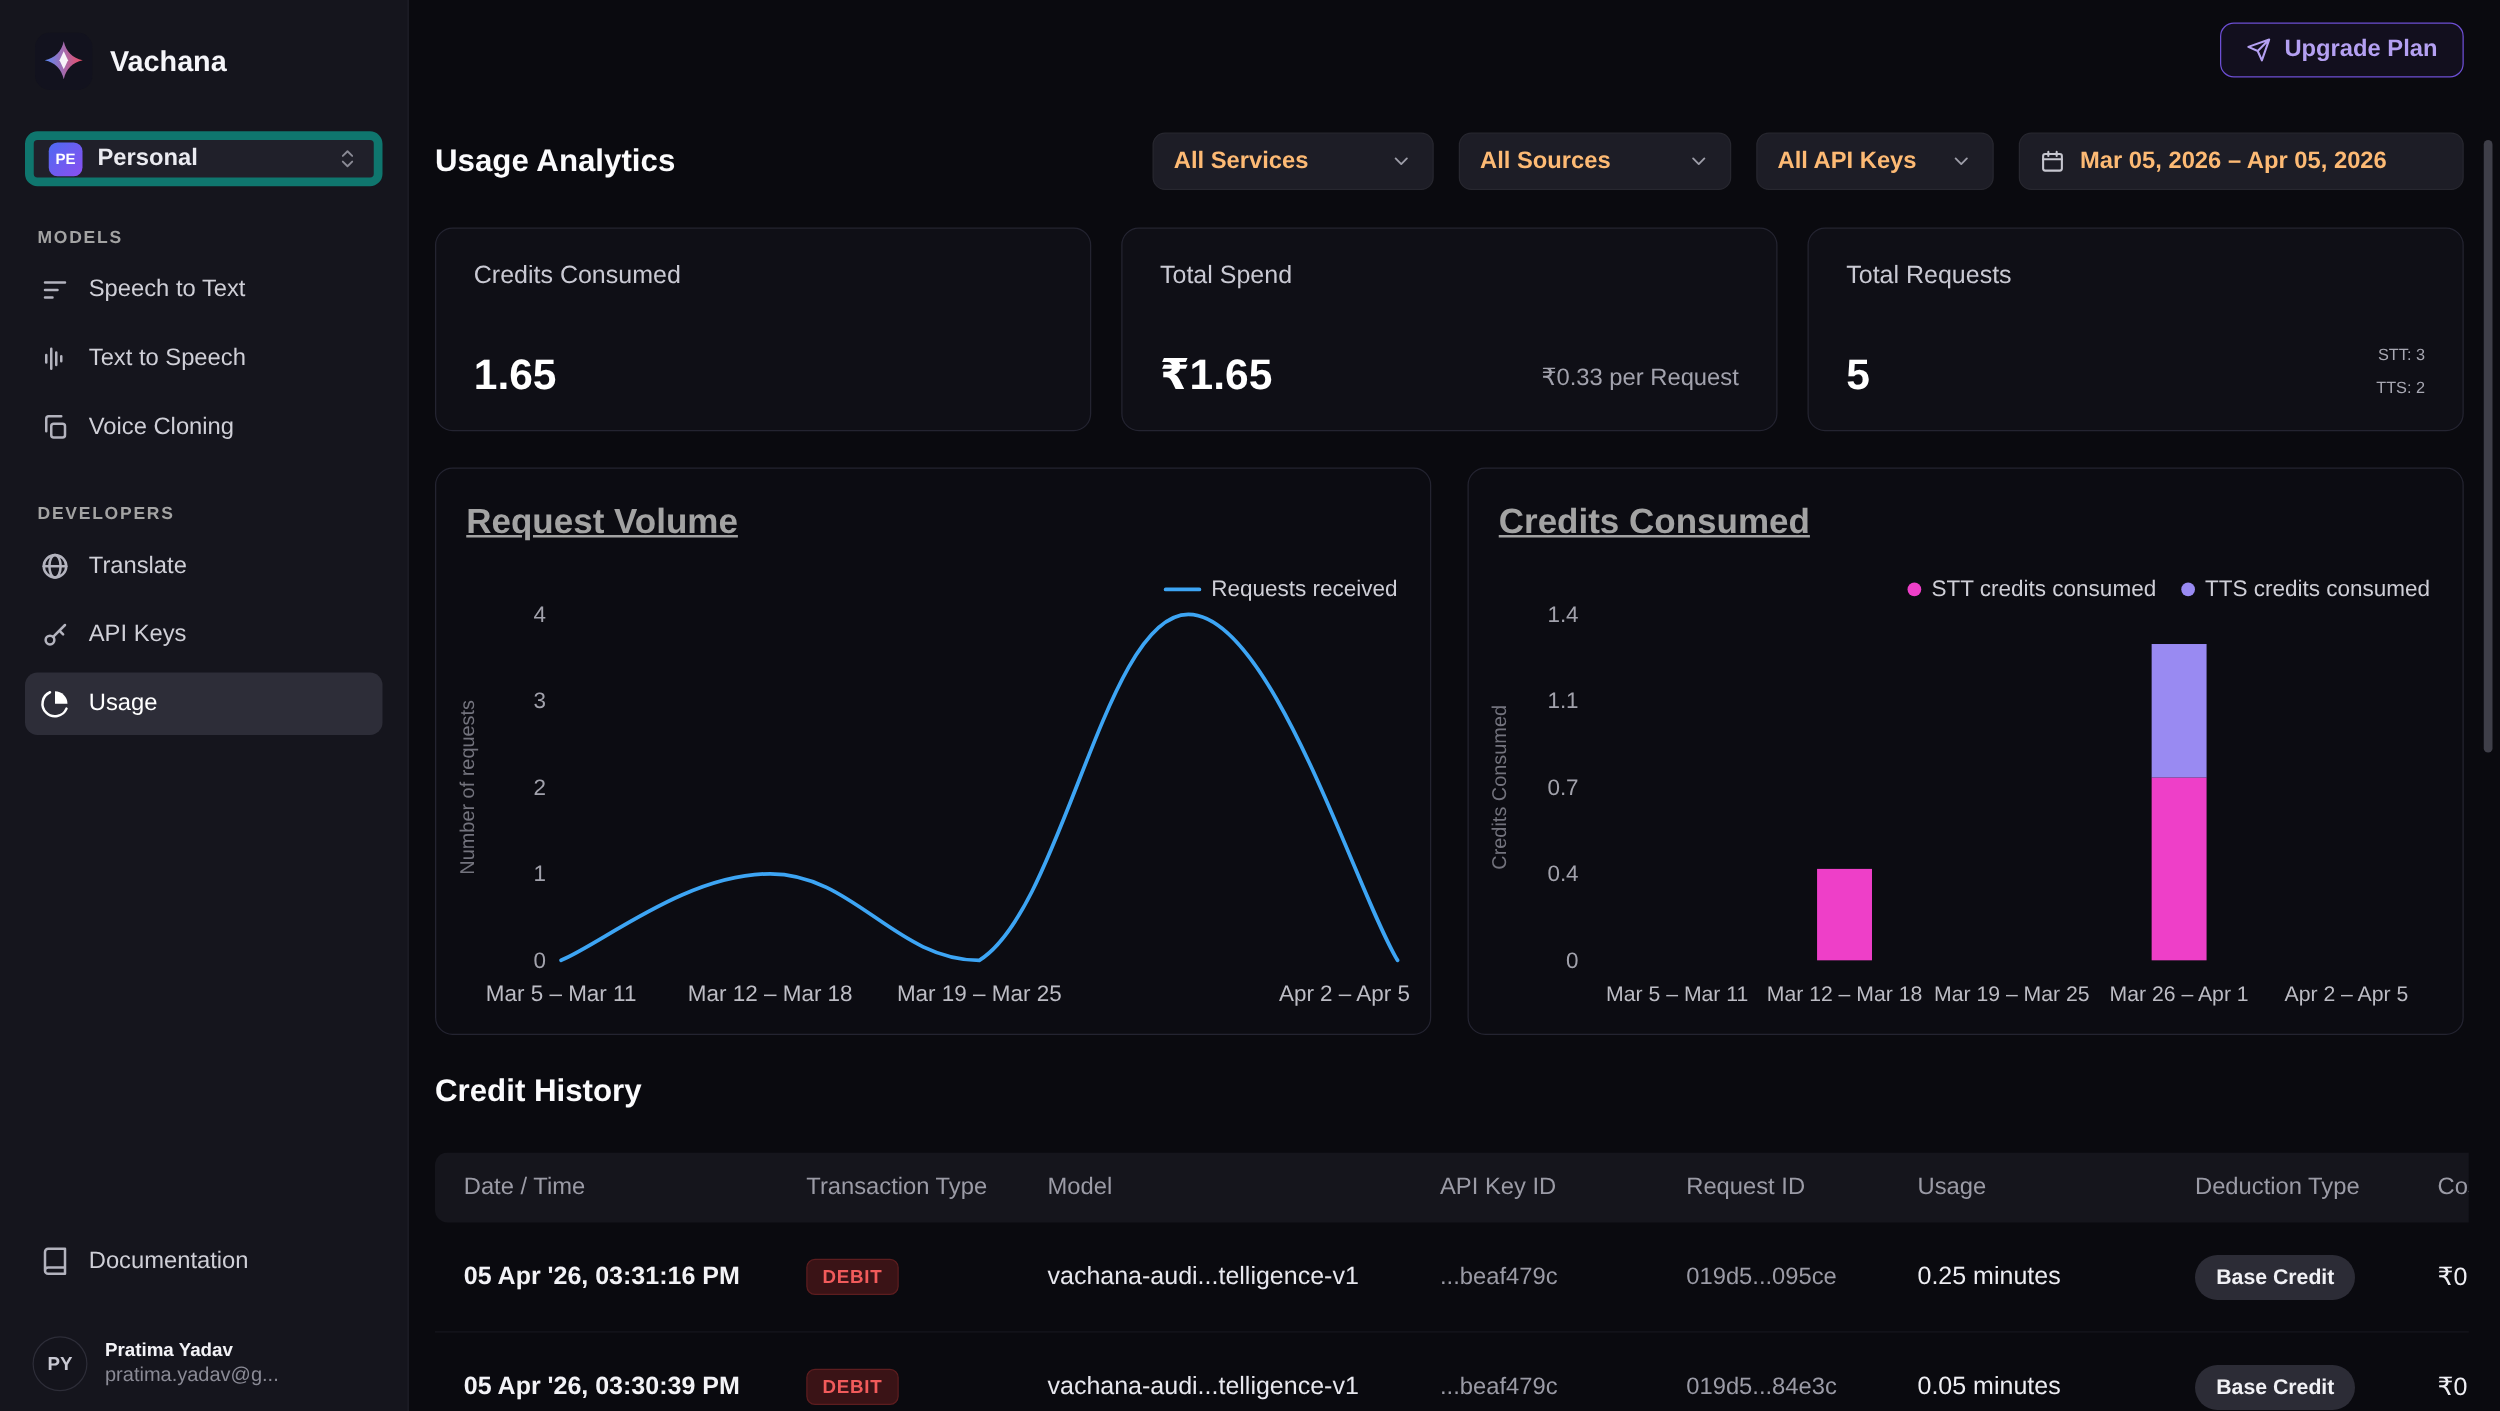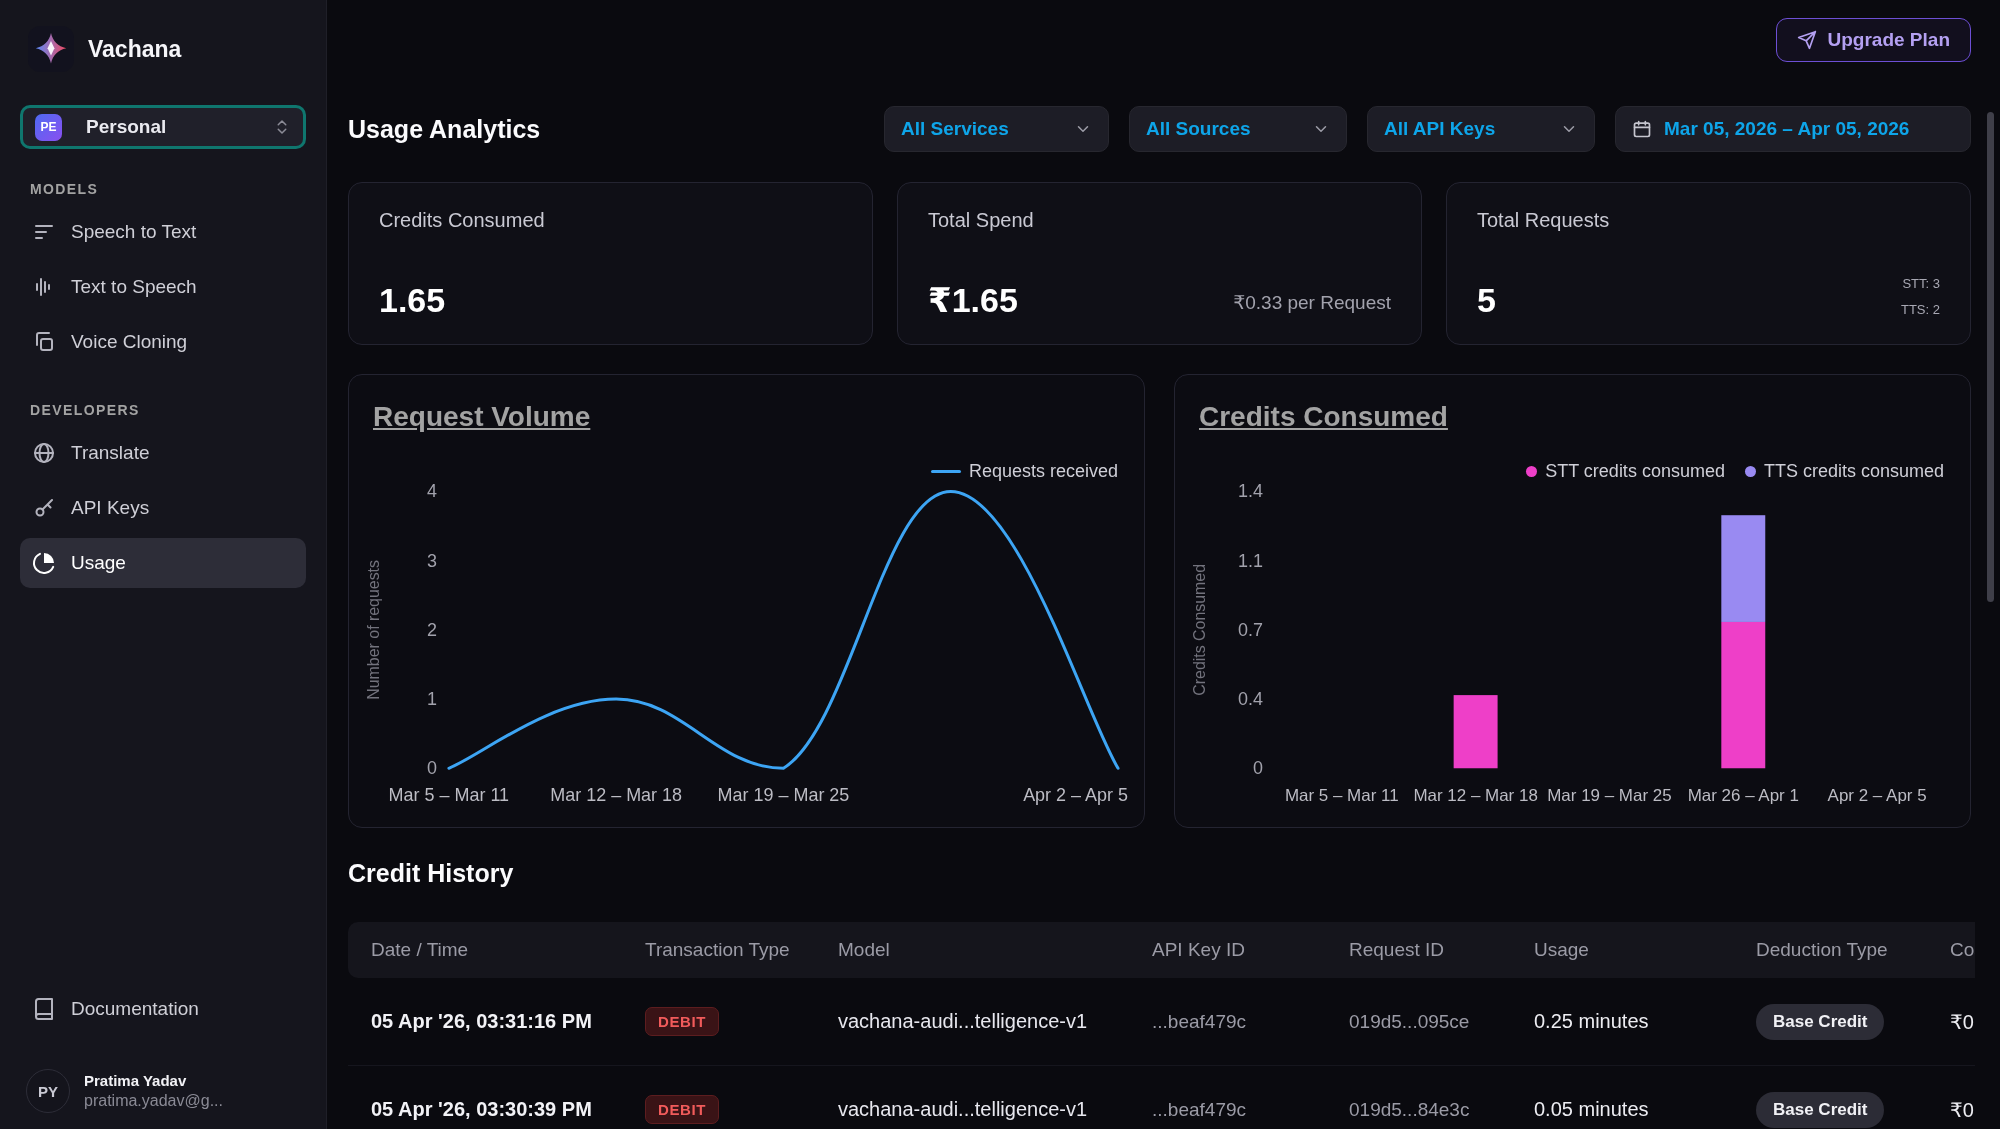--- a/index.html
+++ b/index.html
@@ -15,22 +15,22 @@
   .sidebar {
     width:327px; flex-shrink:0; height:100%;
     background:#15151d; border-right:1px solid #1f1f28;
     display:flex; flex-direction:column; padding:0 20px 16px;
   }
   .logo-row { display:flex; align-items:center; gap:14px; margin:26px 8px 0; }
   .logo-box { width:46px; height:46px; flex-shrink:0; }
   .brand-name { font-size:23px; font-weight:700; color:#f5f5f9; }
 
   .workspace {
-    margin-top:33px; height:44px; background:#20202a; border:3px solid #0f766e;
-    border-radius:10px; display:flex; align-items:center; gap:24px; padding:0 12px; cursor:pointer;
+    margin-top:33px; height:44px; background:#20202a; border:7px solid #0f766e;
+    border-radius:10px; display:flex; align-items:center; gap:12px; padding:0 12px; cursor:pointer;
   }
   .ws-badge {
     width:27px; height:27px; border-radius:7px; flex-shrink:0;
     background:linear-gradient(135deg,#4e6af2,#8a4ff0);
     color:#fff; font-size:12px; font-weight:700; display:flex; align-items:center; justify-content:center;
   }
   .ws-name { font-size:19px; font-weight:600; color:#eaeaf0; }
   .ws-caret { margin-left:auto; color:#8b8b96; display:flex; }
 
   .section-label {
@@ -73,26 +73,26 @@
     background:rgba(124,88,237,0.07); border:1.5px solid var(--upgrade-border,#6d4fd4);
     color:var(--accent-purple,#b4a0f2); font-size:19px; font-weight:700; cursor:pointer;
     font-family:inherit;
   }
   .header-row { margin-top:44px; height:46px; display:flex; align-items:center; }
   .page-title { font-size:25px; font-weight:700; color:#fbfbfd; }
   .filters { margin-left:auto; display:flex; gap:20px; }
   .dropdown {
     height:46px; background:#1d1d26; border:1px solid #27272f; border-radius:10px;
     display:flex; align-items:center; justify-content:space-between; padding:0 16px;
-    color:#0ea5e9; font-size:19px; font-weight:600; cursor:pointer; font-family:inherit;
+    color:#fdba74; font-size:19px; font-weight:600; cursor:pointer; font-family:inherit;
   }
   .dropdown .chev { color:#9d9da8; display:flex; margin-left:14px; }
   .dd-services { width:225px; }
   .dd-sources  { width:218px; }
-  .dd-apikeys  { width:228px; }
+  .dd-apikeys  { width:190px; }
   .dd-date { width:356px; justify-content:flex-start; gap:12px; font-weight:700; }
   .dd-date .cal { color:#c6c6cf; display:flex; }
 
   .stats-row { display:grid; grid-template-columns:1fr 1fr 1fr; gap:24px; margin-top:30px; }
   .stat-card {
     height:163px; position:relative; background:#0f0f16; border:1px solid #242431; border-radius:14px;
     padding:26px 30px;
   }
   .stat-label { font-size:20px; color:#c9c9d3; }
   .stat-value { position:absolute; left:30px; bottom:24px; font-size:34px; font-weight:700; color:#ffffff; }

